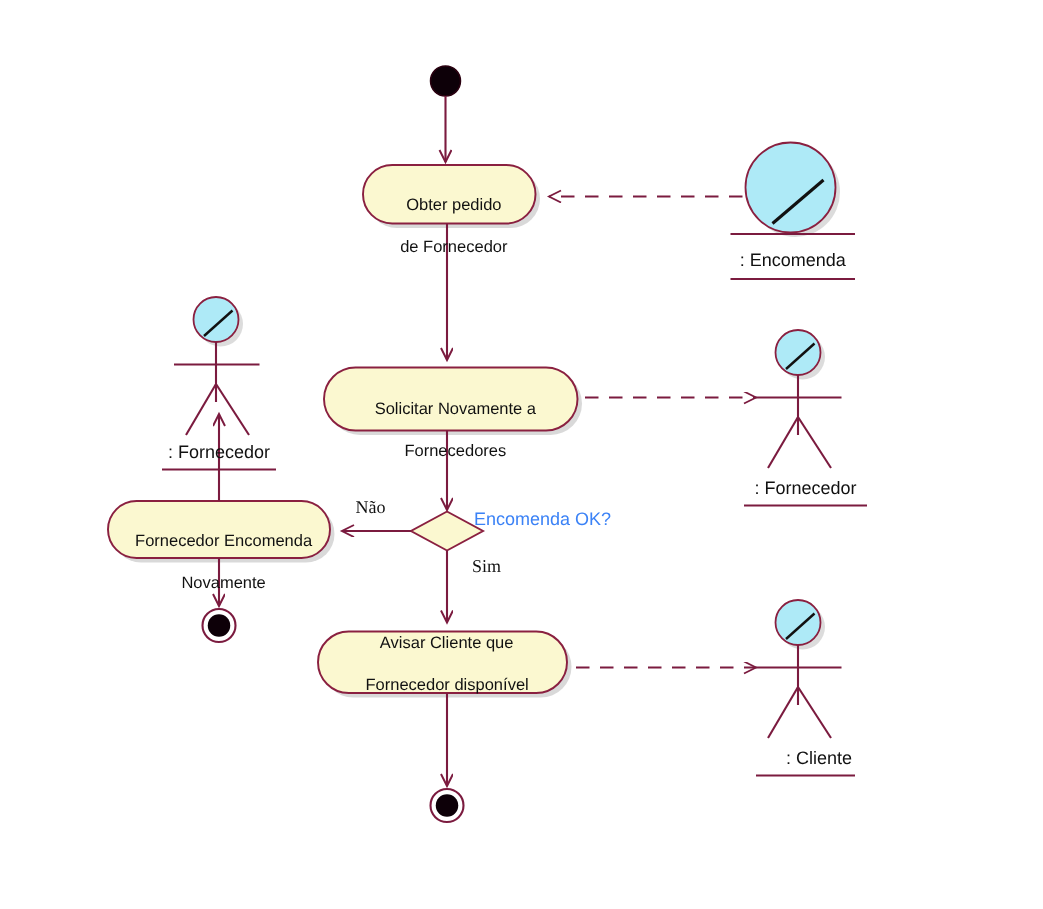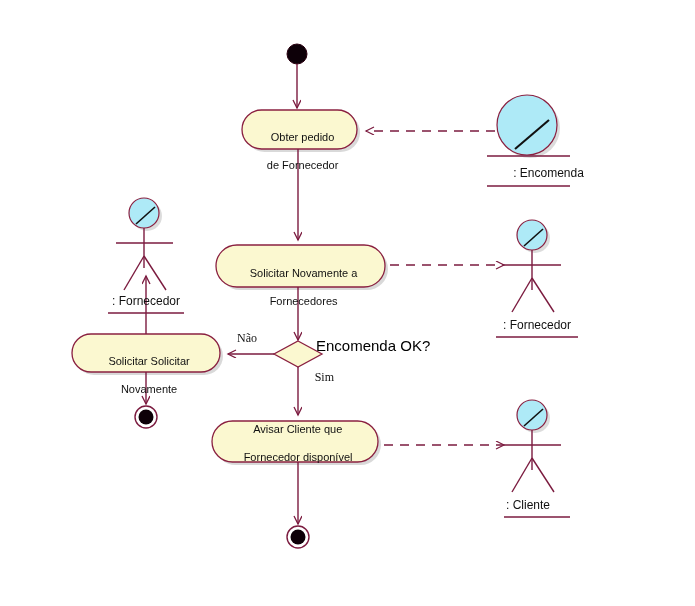--- a/index.html
+++ b/index.html
@@ -38,22 +38,22 @@
   .instance-label {
     font-size: 12px;
     color: #111111;
   }
   .guard-label {
     font-size: 12px;
     color: #111111;
     font-family: Liberation Serif, serif;
   }
   .decision-label {
-    font-size: 15px;
-    color: #000000;
+    font-size: 12px;
+    color: #3b82f6;
   }
 </style>
 </head>
 <body>
 
 <svg id="diagram-canvas" viewBox="0 0 695 606" xmlns="http://www.w3.org/2000/svg">
 
   <defs>
     <marker id="arrow-solid" markerWidth="12" markerHeight="12" refX="9" refY="4" orient="auto" markerUnits="userSpaceOnUse">
       <path d="M1,0 L9,4 L1,8" fill="none" stroke="#7b1b3f" stroke-width="1.3"></path>
@@ -192,34 +192,34 @@
   <span>Obter pedido</span><br>
   <span>de Fornecedor</span>
 </div>
 
 <div class="node-label activity-label" style="left:216px; top:252px; width:169px;">
   <span>Solicitar Novamente a</span><br>
   <span>Fornecedores</span>
 </div>
 
 <div class="node-label activity-label" style="left:72px; top:340px; width:148px;">
-  <span>Solicitar Solicitar</span><br>
+  <span>Fornecedor Encomenda</span><br>
   <span>Novamente</span>
 </div>
 
 <div class="node-label activity-label" style="left:212px; top:408px; width:166px;">
   <span>Avisar Cliente que</span><br>
   <span>Fornecedor disponível</span>
 </div>
 
 <div class="node-label decision-label" style="left:316px; top:339px; width:120px; text-align:left;">Encomenda OK?</div>
 
 <div class="node-label guard-label" style="left:237px; top:331px; width:34px; text-align:left;">Não</div>
 
 <div class="node-label guard-label" style="left:300px; top:370px; width:34px; text-align:right;">Sim</div>
 
-<div class="node-label instance-label" style="left:487px; top:166px; width:83px; margin-left:20px;">: Encomenda</div>
+<div class="node-label instance-label" style="left:487px; top:166px; width:83px; ">: Encomenda</div>
 
 <div class="node-label instance-label" style="left:108px; top:294px; width:76px; text-align:center;">: Fornecedor</div>
 
 <div class="node-label instance-label" style="left:496px; top:318px; width:82px; text-align:center;">: Fornecedor</div>
 
-<div class="node-label instance-label" style="left:484px; top:498px; width:66px; text-align:right;">: Cliente</div>
+<div class="node-label instance-label" style="left:524px; top:498px; width:66px; text-align:left;">: Cliente</div>
 
 </body></html>

